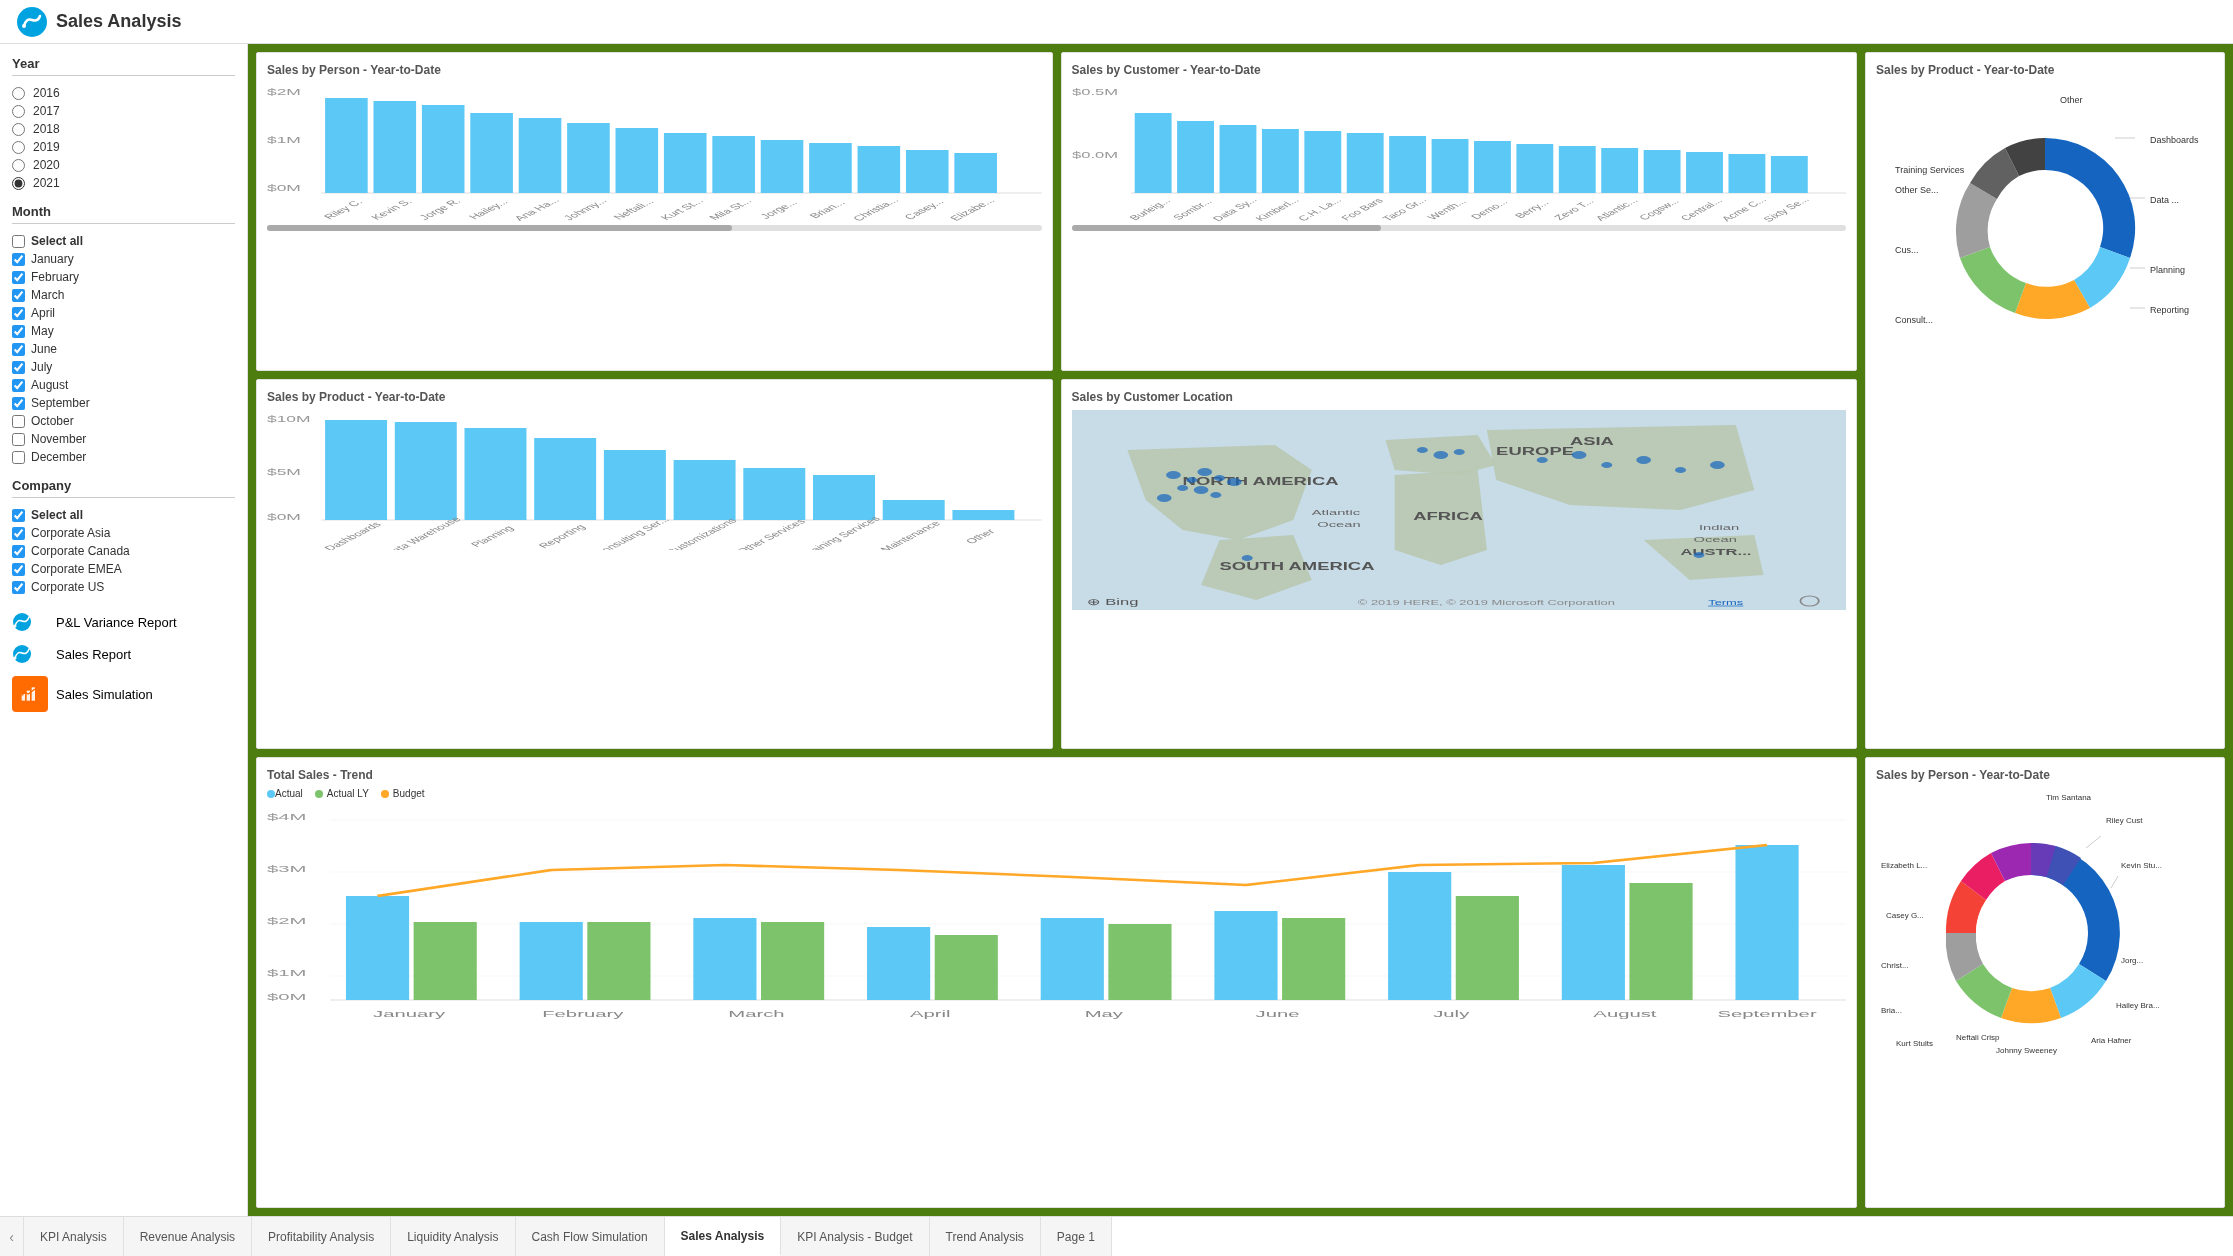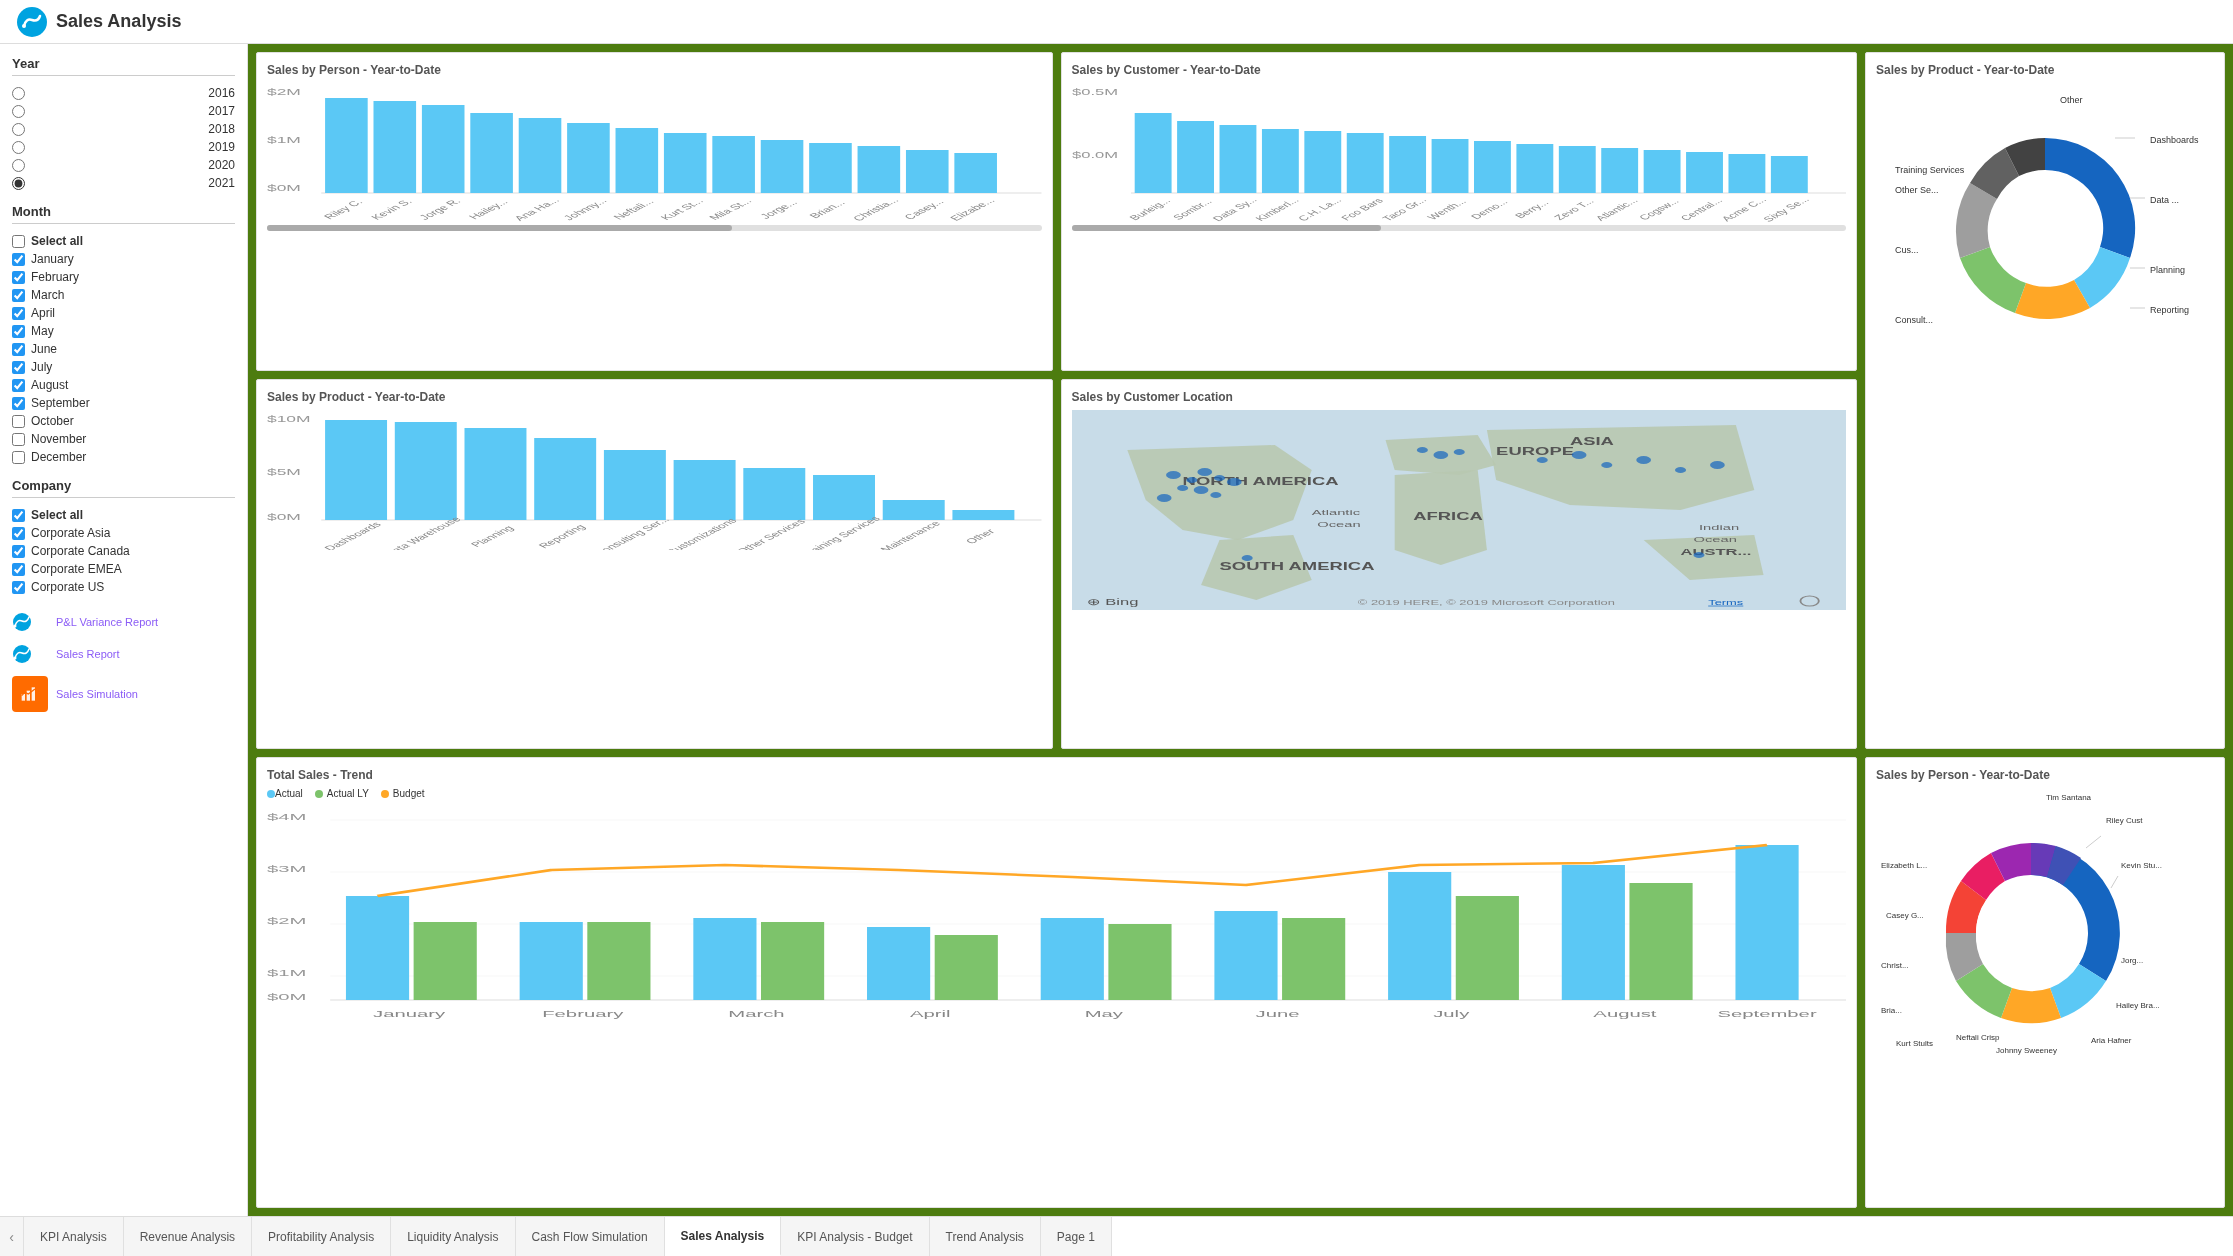--- a/index.html
+++ b/index.html
@@ -7,30 +7,30 @@
     
     .app-header { display: flex; align-items: center; padding: 8px 16px; background: white; border-bottom: 1px solid #ddd; height: 44px; }
     .logo-area { display: flex; align-items: center; gap: 8px; }
     .logo-circle { width: 32px; height: 32px; }
     .app-title { font-size: 18px; font-weight: 600; color: #333; }
     
     
     .sidebar { width: 248px; background: white; border-right: 1px solid #e0e0e0; padding: 12px; overflow-y: auto; flex-shrink: 0; }
     .sidebar-section-title { font-size: 13px; font-weight: 700; color: #333; margin-bottom: 8px; border-bottom: 1px solid #ccc; padding-bottom: 4px; }
     .radio-group { margin-bottom: 12px; }
-    .radio-item { display: flex; align-items: center; gap: 18px; padding: 2px 0; cursor: pointer; justify-content: space-between; }
+    .radio-item { display: flex; align-items: center; gap: 8px; padding: 2px 0; cursor: pointer; }
     .radio-item input[type=radio] { accent-color: #333; }
     .checkbox-group { margin-bottom: 12px; }
     .checkbox-item { display: flex; align-items: center; gap: 6px; padding: 2px 0; cursor: pointer; font-size: 12px; }
     .checkbox-item input[type=checkbox] { accent-color: #2196F3; width: 13px; height: 13px; }
     .checkbox-item.select-all { font-weight: 600; }
     
     .sidebar-links { margin-top: 16px; display: flex; flex-direction: column; gap: 12px; }
     .sidebar-link { display: flex; align-items: center; gap: 8px; cursor: pointer; }
-    .sidebar-link a { color: #8b5cf6; text-decoration: none; font-size: 11px; font-weight: 500; }
+    .sidebar-link a { color: #000000; text-decoration: none; font-size: 13px; font-weight: 500; }
     .sales-sim-icon { width: 36px; height: 36px; background: #FF6B00; border-radius: 4px; display: flex; align-items: center; justify-content: center; color: white; font-size: 16px; }
     
     .chart-card { background: white; border: 1px solid #e0e0e0; padding: 10px; border-radius: 2px; }
     .chart-title { font-size: 12px; font-weight: 600; color: #555; margin-bottom: 6px; }
     
     
     .tab-bar { height: 40px; background: white; border-top: 1px solid #ddd; display: flex; align-items: stretch; overflow-x: auto; }
     .tab-item { padding: 0 16px; display: flex; align-items: center; font-size: 12px; cursor: pointer; border-right: 1px solid #e0e0e0; white-space: nowrap; color: #555; background: #f5f5f5; }
     .tab-item.active { background: white; color: #333; font-weight: 600; border-bottom: 2px solid white; }
     .tab-nav-btn { width: 24px; display: flex; align-items: center; justify-content: center; cursor: pointer; color: #888; font-size: 14px; background: #f5f5f5; border-right: 1px solid #e0e0e0; }

